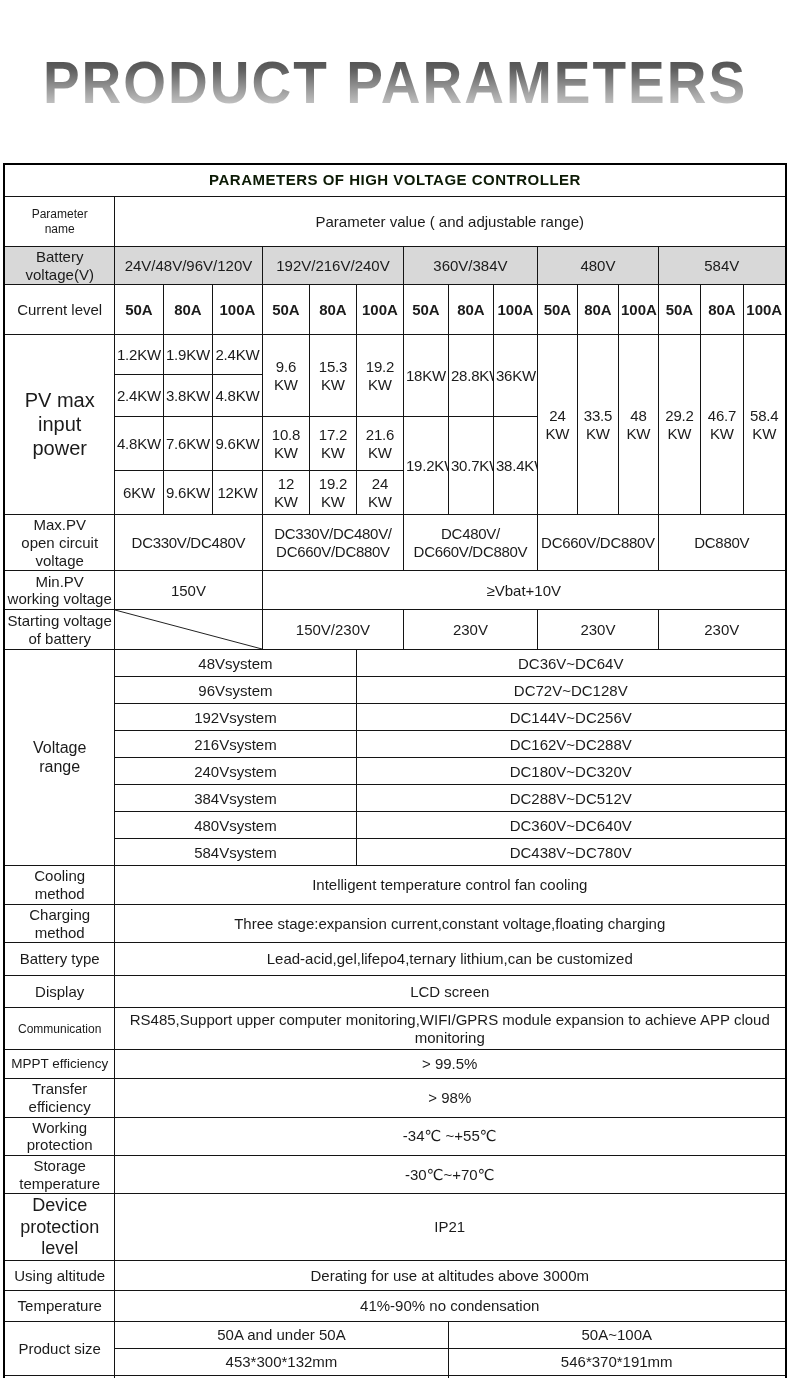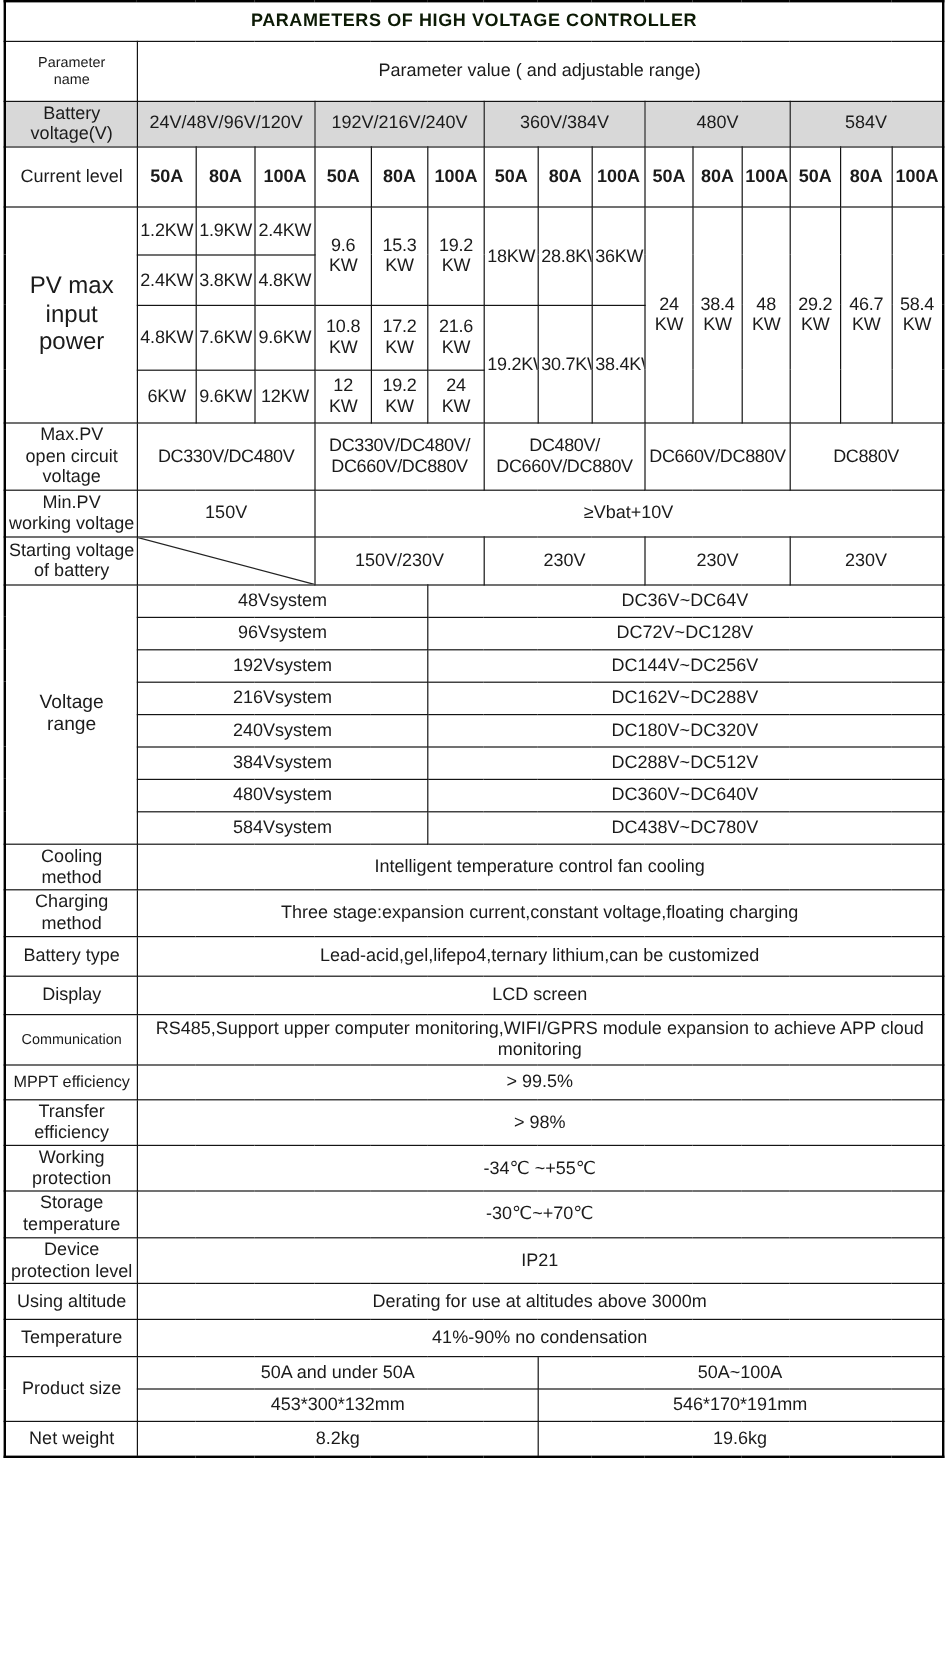--- a/index.html
+++ b/index.html
@@ -64,20 +64,23 @@
   td.ocv { font-size: 14.5px; letter-spacing: -0.3px; }
   td.comm { font-size: 15.5px; }
   td.diag { padding: 0; position: relative; }
   td.diag svg { position: absolute; top: 0; left: 0; width: 100%; height: 100%; display: block; }
 </style>
 </head>
 <body>
 
 <div class="page">
 
+  <div class="title-wrap">
+    <div class="big-title">PRODUCT PARAMETERS</div>
+  </div>
 
   <table class="params">
     <colgroup>
       <col style="width:110px">
       <col style="width:49px">
         <col style="width:49px">
         <col style="width:50px">
       <col style="width:47px">
         <col style="width:47px">
         <col style="width:47px">
@@ -143,21 +146,21 @@
 KW</td>
       <td class="pv" rowspan="2">15.3
 KW</td>
       <td class="pv" rowspan="2">19.2
 KW</td>
       <td class="pv" rowspan="2">18KW</td>
       <td class="pv" rowspan="2">28.8KW</td>
       <td class="pv" rowspan="2">36KW</td>
       <td class="pv" rowspan="4">24
 KW</td>
-      <td class="pv" rowspan="4">38.4
+      <td class="pv" rowspan="4">33.5
 KW</td>
       <td class="pv" rowspan="4">48
 KW</td>
       <td class="pv" rowspan="4">29.2
 KW</td>
       <td class="pv" rowspan="4">46.7
 KW</td>
       <td class="pv" rowspan="4">58.4
 KW</td>
     </tr>
@@ -296,41 +299,41 @@
       <td class="lbl">Working
 protection</td>
       <td colspan="15" class="val">-34℃ ~+55℃</td>
     </tr>
     <tr style="height:36px">
       <td class="lbl">Storage
 temperature</td>
       <td colspan="15" class="val">-30℃~+70℃</td>
     </tr>
     <tr style="height:36px">
-      <td class="lbl" style="font-size:15px">Device
+      <td class="lbl" style="font-size:18px">Device
 protection level</td>
       <td colspan="15" class="val">IP21</td>
     </tr>
     <tr style="height:30px">
       <td class="lbl">Using altitude</td>
       <td colspan="15" class="val">Derating for use at altitudes above 3000m</td>
     </tr>
     <tr style="height:31px">
       <td class="lbl">Temperature</td>
       <td colspan="15" class="val">41%-90% no condensation</td>
     </tr>
 
     <tr style="height:27px">
       <td class="lbl" rowspan="2">Product size</td>
       <td colspan="7" class="val">50A and under 50A</td>
       <td colspan="8" class="val">50A~100A</td>
     </tr>
     <tr style="height:27px">
       <td colspan="7" class="val">453*300*132mm</td>
-      <td colspan="8" class="val">546*170*191mm</td>
+      <td colspan="8" class="val">546*370*191mm</td>
     </tr>
 
     <tr style="height:29px">
       <td class="lbl">Net weight</td>
       <td colspan="7" class="val">8.2kg</td>
       <td colspan="8" class="val">19.6kg</td>
     </tr>
   </tbody>
     </table>
 </div>

